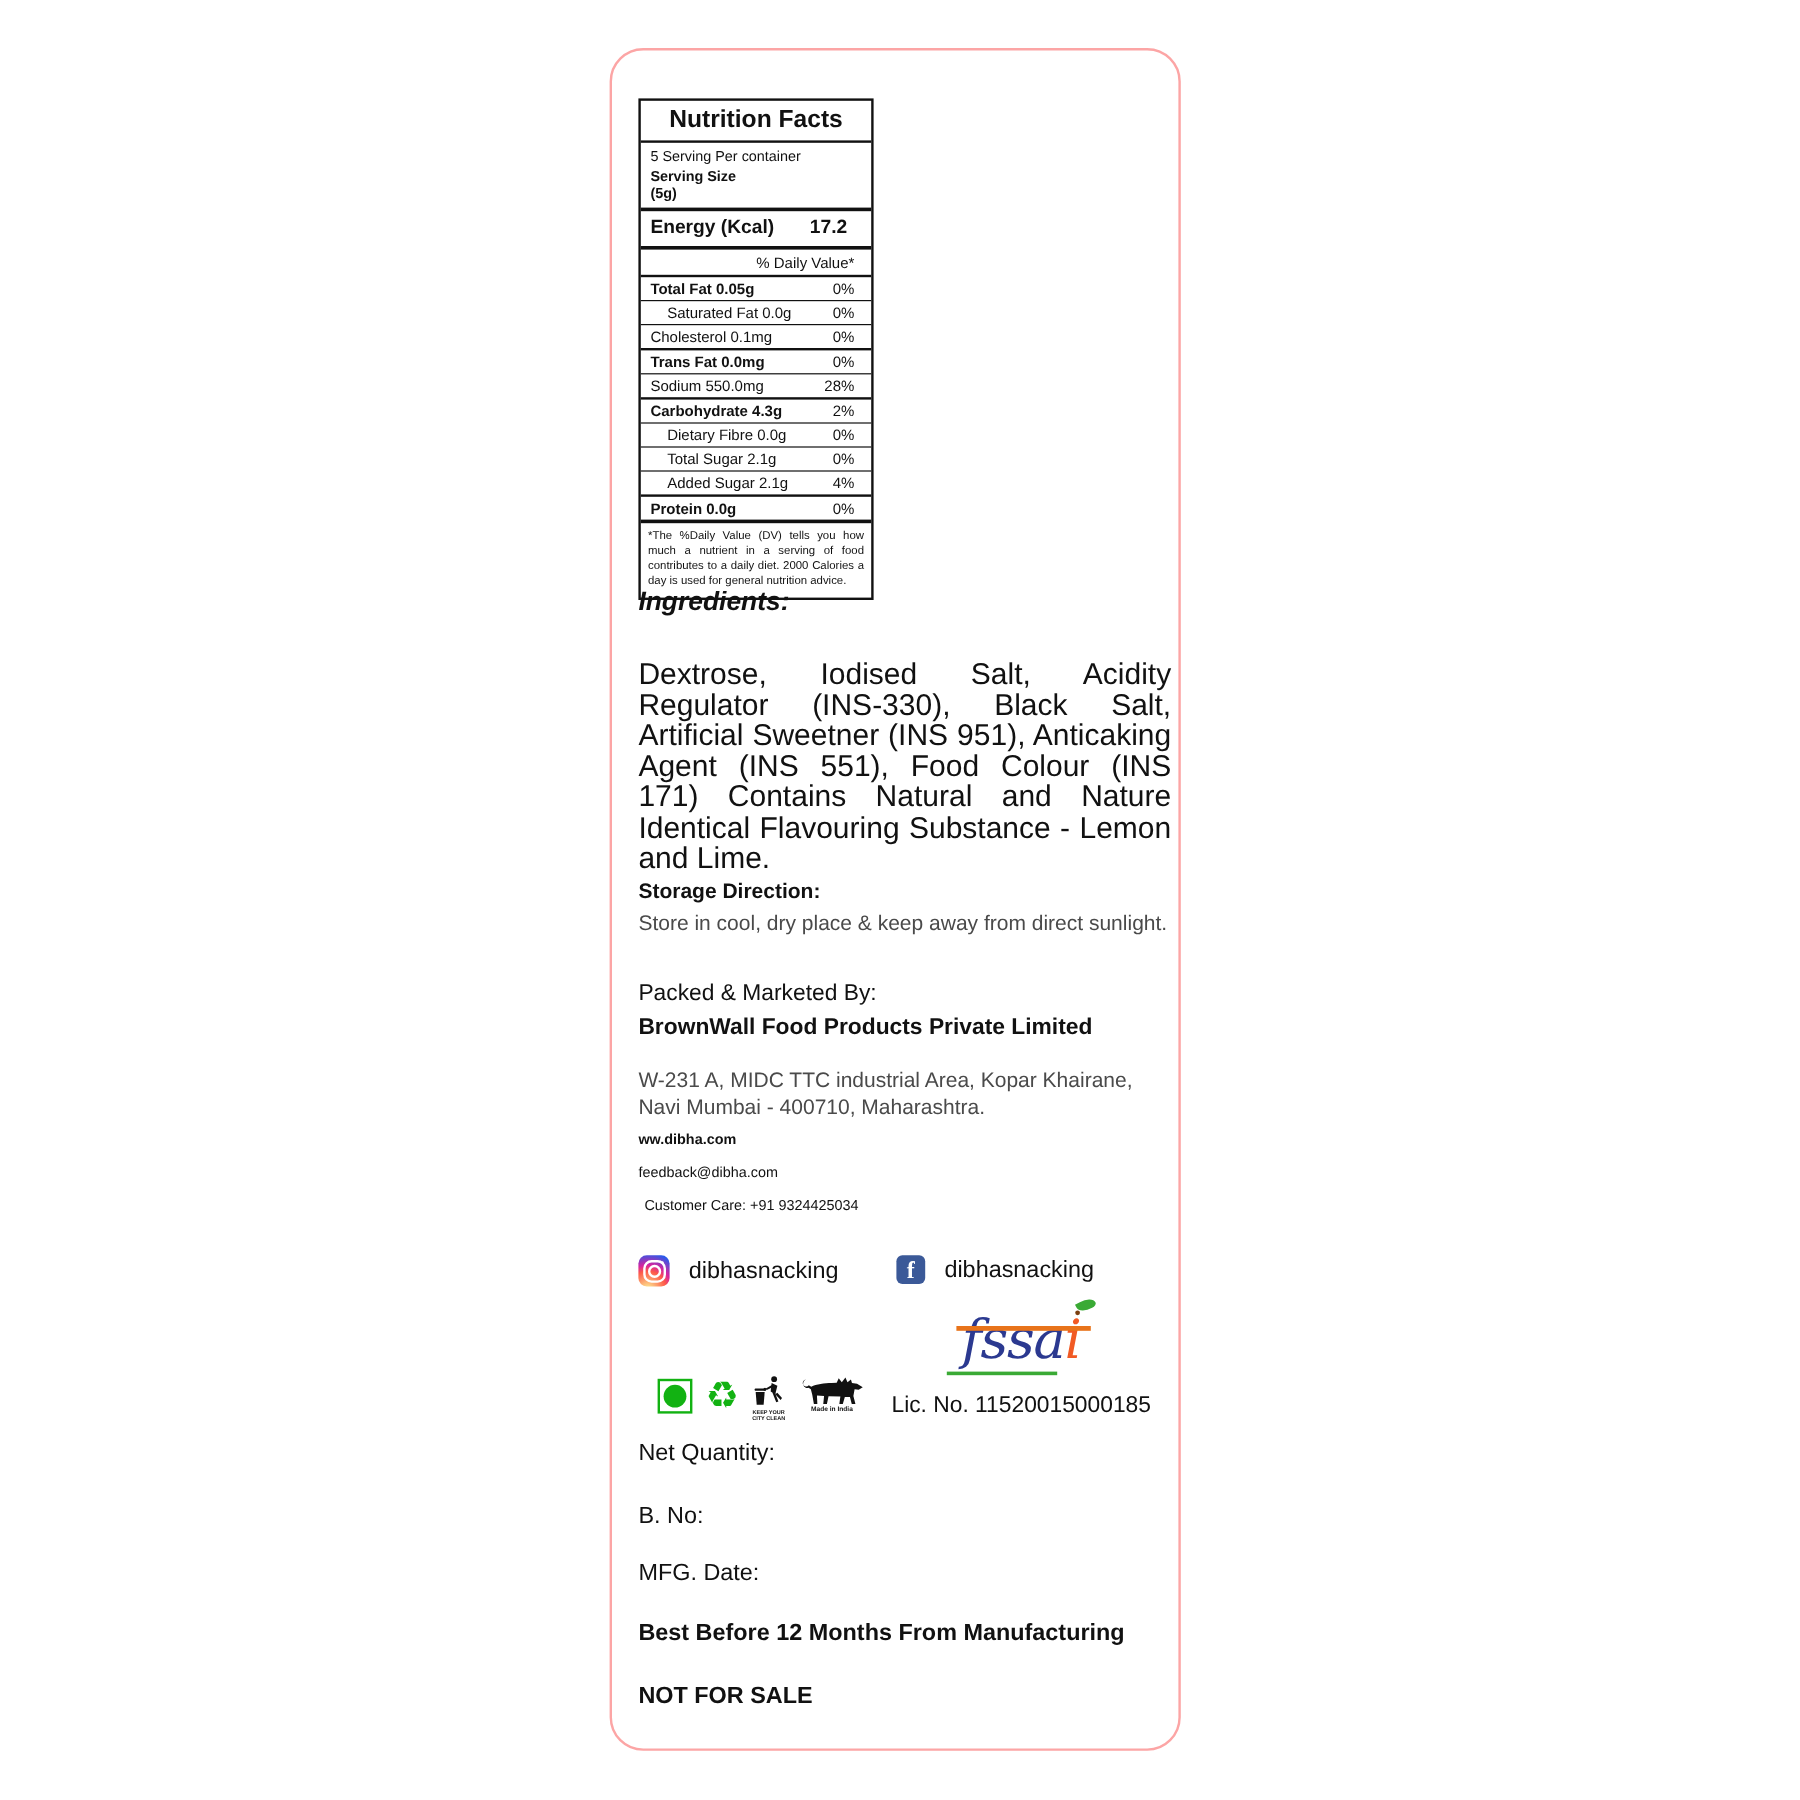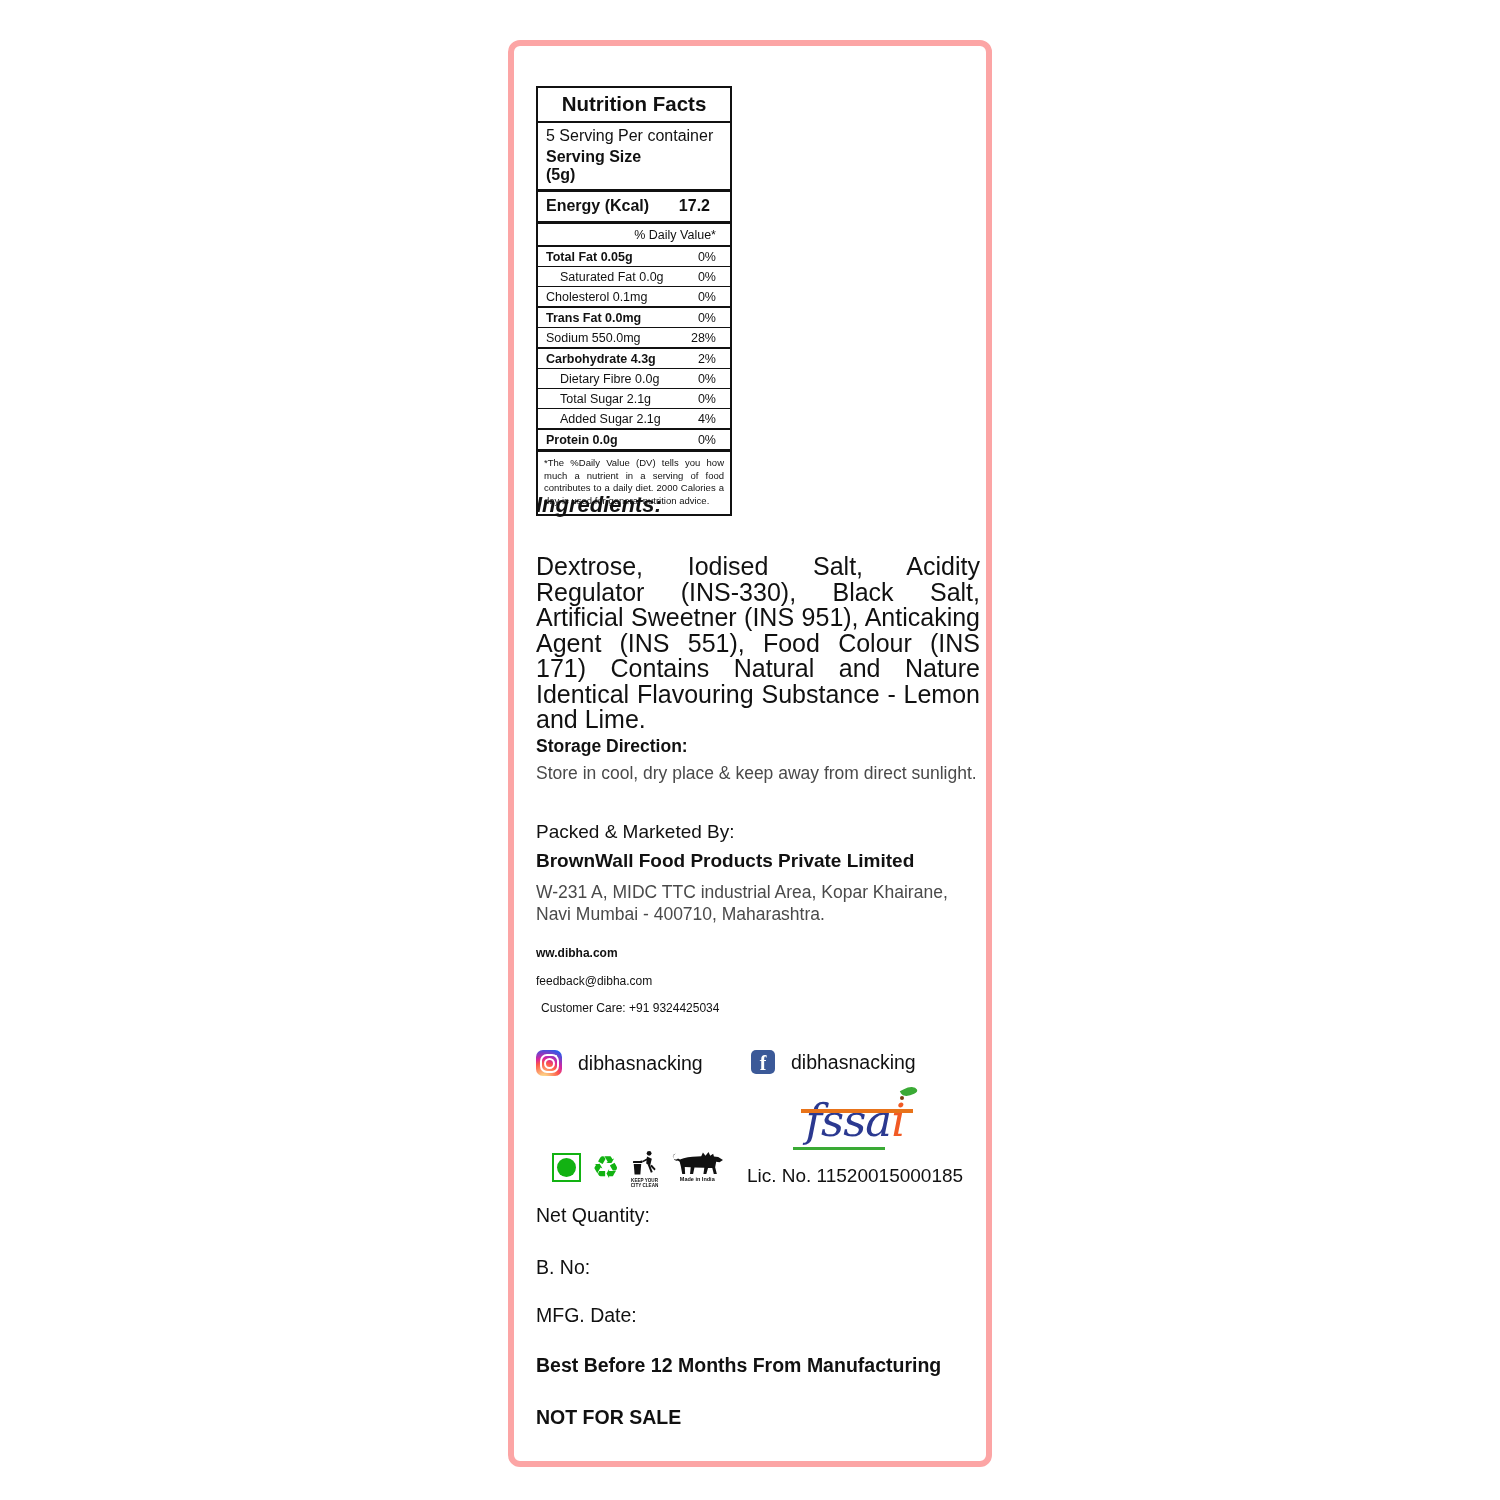--- a/index.html
+++ b/index.html
@@ -1,45 +1,45 @@
 <!DOCTYPE html>
 <html><head>
 <meta charset="utf-8">
 <style>
   html,body{margin:0;padding:0;background:#fff;}
   .canvas{position:relative;width:1500px;height:1500px;background:#ffffff;overflow:hidden;
           font-family:"Liberation Sans",sans-serif;color:#111;}
   .label{position:absolute;left:508px;top:40px;width:472px;height:1415px;
-         border:6px solid #fca5a5;border-radius:12px;background:#fff;}
+         border:2px solid #fca5a5;border-radius:28px;background:#fff;}
 
   
   .nutri{position:absolute;left:22px;top:40px;width:196px;border:2.5px solid #111;background:#fff;box-sizing:border-box;}
   .nt-title{text-align:center;font-weight:bold;font-size:20.5px;padding:4px 0 5px;border-bottom:2px solid #111;}
-  .nt-serving{padding:4px 8px 5px;font-size:16px;border-bottom:3px solid #111;}
+  .nt-serving{padding:4px 8px 5px;font-size:12px;border-bottom:3px solid #111;}
   .nt-serving-l2{display:flex;justify-content:space-between;font-weight:bold;margin-top:3px;flex-direction:column;}
   .nt-energy{display:flex;justify-content:space-between;font-weight:bold;font-size:16px;
              padding:5px 20px 6px 8px;border-bottom:3px solid #111;}
   .nt-dvh{text-align:right;font-size:12.5px;padding:4px 14px 3px 0;}
   .nt-row{display:flex;justify-content:space-between;font-size:12.5px;
           padding:2.5px 14px 2.5px 8px;border-top:1.5px solid #111;}
   .nt-row.major{border-top-width:2.5px;}
   .nt-row.b .nm{font-weight:bold;}
   .nt-row.ind .nm{padding-left:14px;}
   .nt-foot{border-top:3px solid #111;font-size:9.5px;line-height:12.5px;padding:5px 6px 7px;text-align:justify;}
 
   
   .ingredients{position:absolute;left:22px;top:446px;width:444px;}
   .ing-h{font-weight:bold;font-size:22px;margin-bottom:6px;font-style:italic;}
   .ing-t{font-size:25px;line-height:25.5px;text-align:justify;margin-top:36px;}
   .storage{position:absolute;left:22px;top:690px;width:444px;}
   .sto-h{font-weight:bold;font-size:17.5px;margin-bottom:6px;}
   .sto-t{font-size:17.5px;color:#4a4a4a;}
   .packer{position:absolute;left:22px;top:775px;width:444px;}
   .pk-h{font-size:19px;margin-bottom:7px;}
-  .pk-c{font-size:19px;font-weight:bold;margin-bottom:9px;}
+  .pk-c{font-size:19px;font-weight:bold;margin-bottom:21px;}
   .pk-a{font-size:17.5px;color:#4a4a4a;line-height:22px;}
   .contact{position:absolute;left:22px;top:894px;width:444px;font-size:12px;line-height:27.5px;}
   .ct-web{font-weight:bold;}
   .ct-care{margin-left:5px;}
 
   
   .social{position:absolute;left:22px;top:1004px;width:430px;height:34px;}
   .sgrp{position:absolute;top:0;display:flex;align-items:center;gap:16px;}
   .sgrp.ig{left:0;}
   .sgrp.fb{left:215px;}

